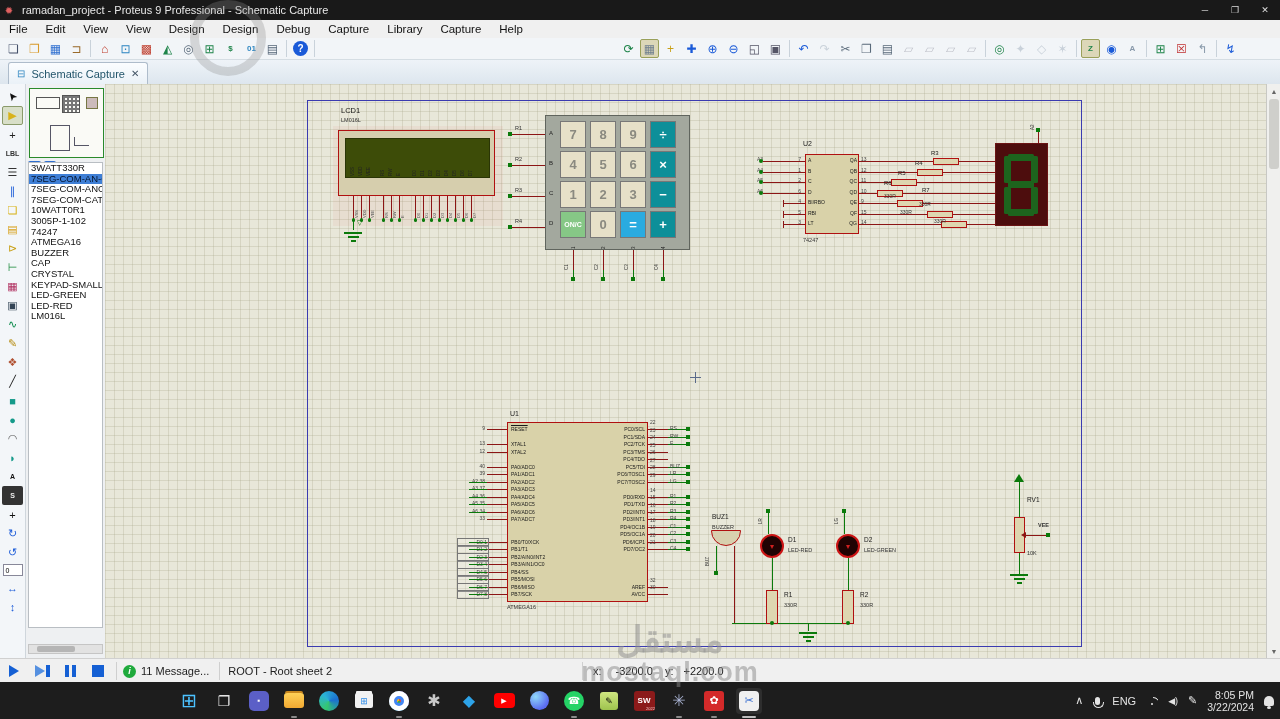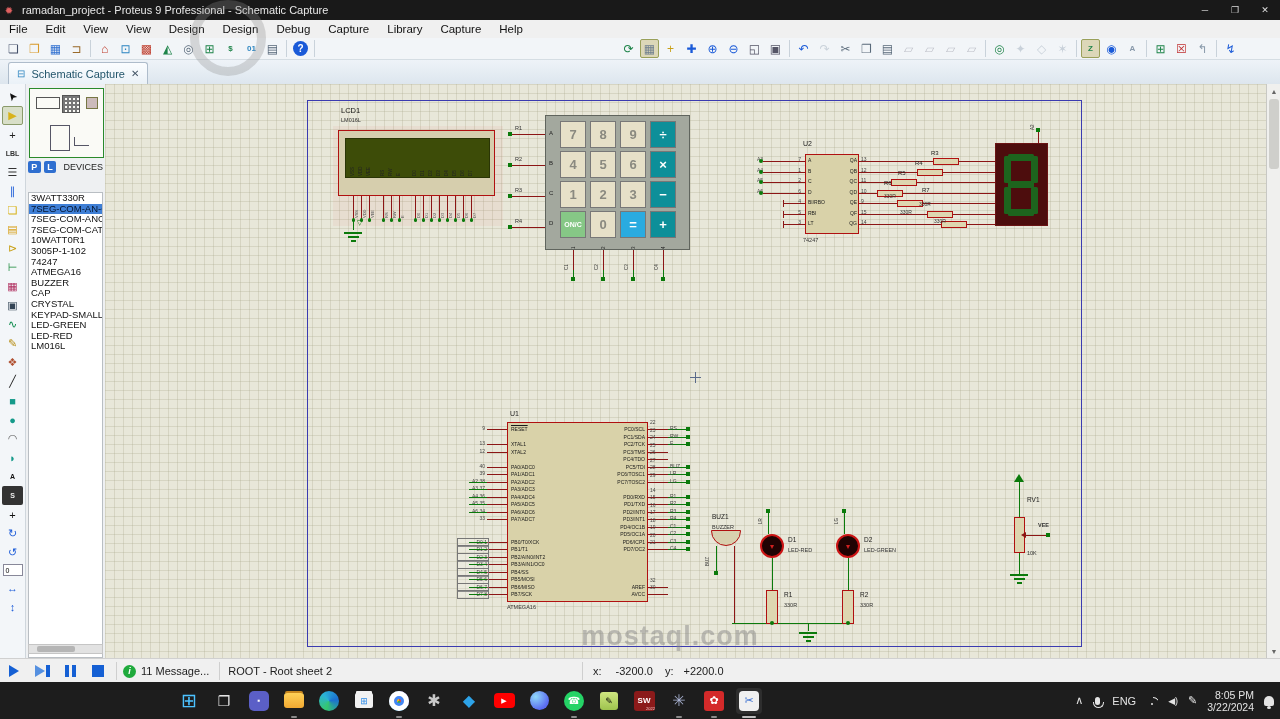--- a/index.html
+++ b/index.html
@@ -45,21 +45,21 @@
   .mode-btn.txt{font-size:7px;font-weight:bold;}
   .angle-box{width:20px;height:12px;background:#fff;border:1px solid #889;font-size:7px;
     display:flex;align-items:center;padding-left:2px;box-sizing:border-box;margin:2px 0;}
   #sidepanel{position:absolute;left:26px;top:0;width:79px;height:574px;background:#eef0f2;}
   #overview{position:absolute;left:3px;top:4px;width:73px;height:68px;background:#fafaf6;
     border:1px solid #2a8a2a;}
   #pl-row{position:absolute;left:2px;top:76px;width:75px;height:14px;display:flex;align-items:center;gap:3px;}
   .pl-btn{width:14px;height:12px;background:#2f6fd0;color:#fff;font-size:9px;font-weight:bold;
     display:flex;align-items:center;justify-content:center;border-radius:2px;}
   #devices-label{font-size:9px;color:#222;margin-left:4px;}
-  #device-list{position:absolute;left:2px;top:108px;width:75px;height:466px;background:#fff;
+  #device-list{position:absolute;left:2px;top:78px;width:75px;height:466px;background:#fff;
     border:1px solid #b9bec3;box-sizing:border-box;overflow:hidden;}
   .dev-item{font-size:9.5px;line-height:10.6px;color:#111;white-space:nowrap;padding-left:2px;}
   .dev-item.sel{background:#3f7fd6;color:#04142c;}
   #side-hscroll{position:absolute;left:2px;top:560px;width:75px;height:10px;background:#e2e2e2;
     border:1px solid #c5c5c5;box-sizing:border-box;}
   #side-hthumb{position:absolute;left:8px;top:1px;width:38px;height:6px;background:#b5b5b5;border-radius:2px;}
   
   #canvas{position:absolute;left:105px;top:0;width:1161px;height:574px;background:#e8e7d9;
     background-image:linear-gradient(rgba(176,174,146,.33) 1px,transparent 1px),
                      linear-gradient(90deg,rgba(176,174,146,.33) 1px,transparent 1px);
@@ -853,14 +853,15 @@
     <div id="clock">
       <div>8:05 PM</div>
       <div>3/22/2024</div>
     </div>
     <span class="bell-ico"></span>
   </div>
 </div>
 
 <div id="wm-circle"></div>
 <div id="watermark">
+  <div id="wm-ar">مستقل</div>
   <div id="wm-en">mostaql.com</div>
 </div>
 
 </body></html>

